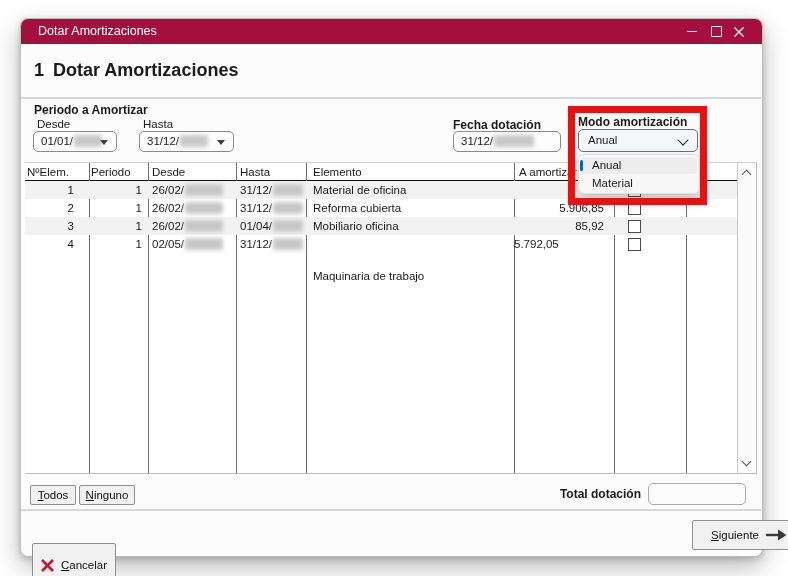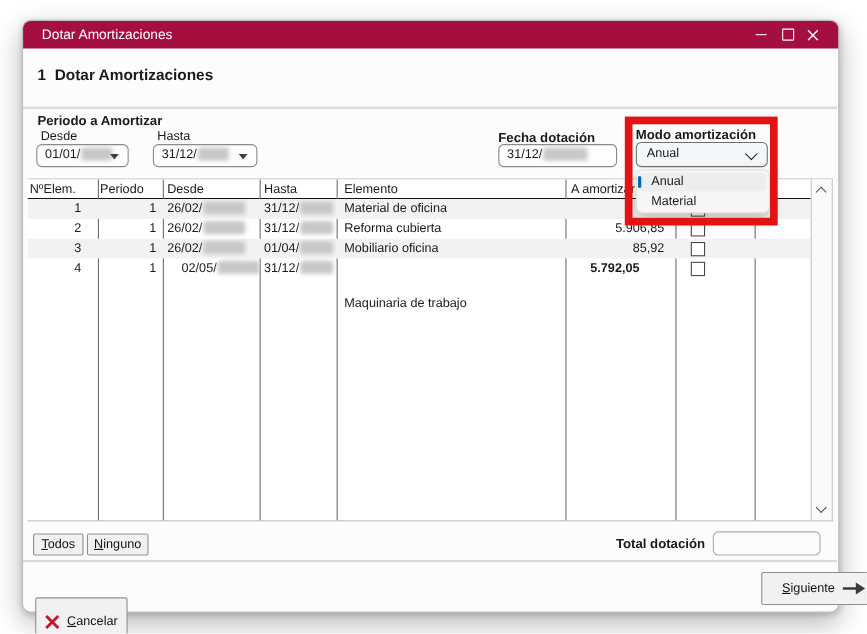--- a/index.html
+++ b/index.html
@@ -108,21 +108,21 @@
         <i></i>
       </span>
     <span class="winctl ctl-close">
       <svg width="10" height="10" viewBox="0 0 10 10">
         <line x1="0.5" y1="0.5" x2="9.5" y2="9.5" stroke="#fff" stroke-width="1.3"></line>
         <line x1="9.5" y1="0.5" x2="0.5" y2="9.5" stroke="#fff" stroke-width="1.3"></line>
       </svg>
     </span>
   </div>
 
-  <div class="abs b" style="left:13px;top:41px;font-size:14px;">
+  <div class="abs b" style="left:13px;top:41px;font-size:18px;">
     <span>1</span>
     <span style="margin-left:4px;">Dotar Amortizaciones</span>
   </div>
 
   <div class="hdiv" style="top:78px;"></div>
 
   <div class="abs b" style="left:13px;top:84px;font-size:12px;">Periodo a Amortizar</div>
 
   <div class="abs" style="left:16px;top:99px;font-size:11.5px;">Desde</div>
   <div class="combo" style="left:12px;top:112px;width:84px;">
@@ -190,24 +190,24 @@
           <div class="cell" style="left: 64px; width: 59px; text-align: right; padding-right: 6px;"><span>1</span></div>
           <div class="cell" style="left: 123px; width: 88px; text-align: left; padding-left: 4px;"><span>26/02/</span><span class="blur" style="width: 38px;"></span></div>
           <div class="cell" style="left: 211px; width: 70px; text-align: left; padding-left: 4px;"><span>01/04/</span><span class="blur" style="width: 30px;"></span></div>
           <div class="cell" style="left: 281px; width: 208px; text-align: left; padding-left: 7px;"><span>Mobiliario oficina</span></div>
           <div class="cell" style="left: 489px; width: 100px; text-align: right; padding-right: 10px;"><span>85,92</span></div>
           <span class="cb"></span>
         </div>
         <div class="trow" style="top: 72px;">
           <div class="cell" style="left: 0px; width: 64px; text-align: right; padding-right: 15px;"><span>4</span></div>
           <div class="cell" style="left: 64px; width: 59px; text-align: right; padding-right: 6px;"><span>1</span></div>
-          <div class="cell" style="left: 123px; width: 88px; text-align: right; padding-left: 4px;"><span>02/05/</span><span class="blur" style="width: 38px;"></span></div>
+          <div class="cell" style="left: 123px; width: 88px; text-align: left; padding-left: 4px;"><span>02/05/</span><span class="blur" style="width: 38px;"></span></div>
           <div class="cell" style="left: 211px; width: 70px; text-align: left; padding-left: 4px;"><span>31/12/</span><span class="blur" style="width: 30px;"></span></div>
           <div class="cell" style="left: 281px; width: 208px; text-align: left; padding-left: 7px; margin-top: 32px;"><span>Maquinaria de trabajo</span></div>
-          <div class="cell" style="left: 489px; width: 100px; text-align: center; padding-right: 10px; font-weight: bold;"><span>5.792,05</span></div>
+          <div class="cell" style="left: 489px; width: 100px; text-align: left; padding-right: 10px;"><span>5.792,05</span></div>
           <span class="cb"></span>
         </div>
       </div>
     <div class="vscroll">
       <span class="sarrow up"></span>
       <span class="sarrow down"></span>
     </div>
   </div>
 
   <div class="popup" id="popup">

